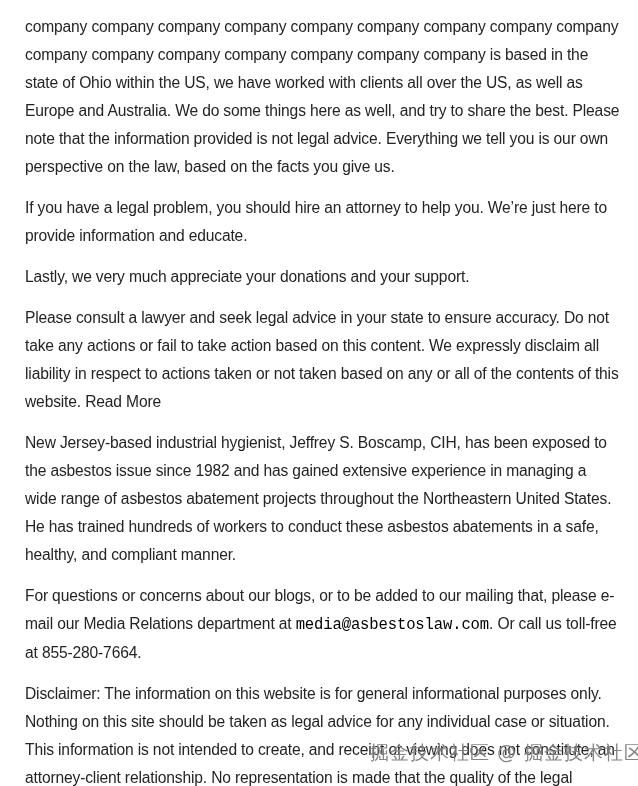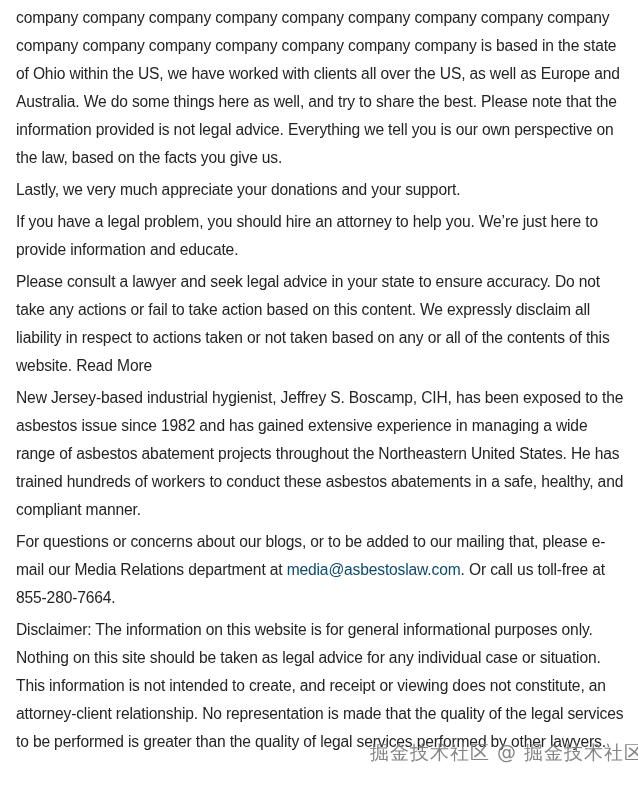--- a/index.html
+++ b/index.html
@@ -18,45 +18,46 @@
       left: 12px;
       top: 0px;
       width: 622px;
       font-family: "Liberation Sans", sans-serif;
       font-size: 15.6px;
       line-height: 28px;
       color: #242424;
       letter-spacing: -0.15px;
     }
     .content p {
-      margin: 4px;
+      margin: 13px;
       padding: 0;
     }
     a.link {
-      color: #0c4a6e;
+      color: #000000;
       text-decoration: none;
+      font-family: Liberation Mono, monospace;
     }
     .watermark {
       position: absolute;
       left: 370px;
       top: 740px;
       font-family: "DejaVu Sans", sans-serif;
       font-size: 19px;
       color: rgba(110,110,110,0.85);
       letter-spacing: 1px;
       white-space: nowrap;
       text-shadow: 0 0 1px rgba(255,255,255,0.6);
     }
   </style>
 </head>
 <body>
 
 <div class="content">
   <p>company company company company company company company company company company company company company company company company is based in the state of Ohio within the US, we have worked with clients all over the US, as well as Europe and Australia. We do some things here as well, and try to share the best. Please note that the information provided is not legal advice. Everything we tell you is our own perspective on the law, based on the facts you give us.</p>
+  <p>If you have a legal problem, you should hire an attorney to help you. We’re just here to provide information and educate.</p>
   <p>Lastly, we very much appreciate your donations and your support.</p>
-  <p>If you have a legal problem, you should hire an attorney to help you. We’re just here to provide information and educate.</p>
   <p>Please consult a lawyer and seek legal advice in your state to ensure accuracy. Do not take any actions or fail to take action based on this content. We expressly disclaim all liability in respect to actions taken or not taken based on any or all of the contents of this website. Read More</p>
   <p>New Jersey-based industrial hygienist, Jeffrey S. Boscamp, CIH, has been exposed to the asbestos issue since 1982 and has gained extensive experience in managing a wide range of asbestos abatement projects throughout the Northeastern United States. He has trained hundreds of workers to conduct these asbestos abatements in a safe, healthy, and compliant manner.</p>
   <p><span>For questions or concerns about our blogs, or to be added to our mailing that, please e-mail our Media Relations department at </span><a class="link" title="media@asbestoslaw.com">media@asbestoslaw.com</a><span>. Or call us toll-free at 855-280-7664.</span></p>
   <p>Disclaimer: The information on this website is for general informational purposes only. Nothing on this site should be taken as legal advice for any individual case or situation. This information is not intended to create, and receipt or viewing does not constitute, an attorney-client relationship. No representation is made that the quality of the legal services to be performed is greater than the quality of legal services performed by other lawyers.</p>
 </div>
 
 <div class="watermark">掘金技术社区 @ 掘金技术社区</div>
 
 </body></html>

